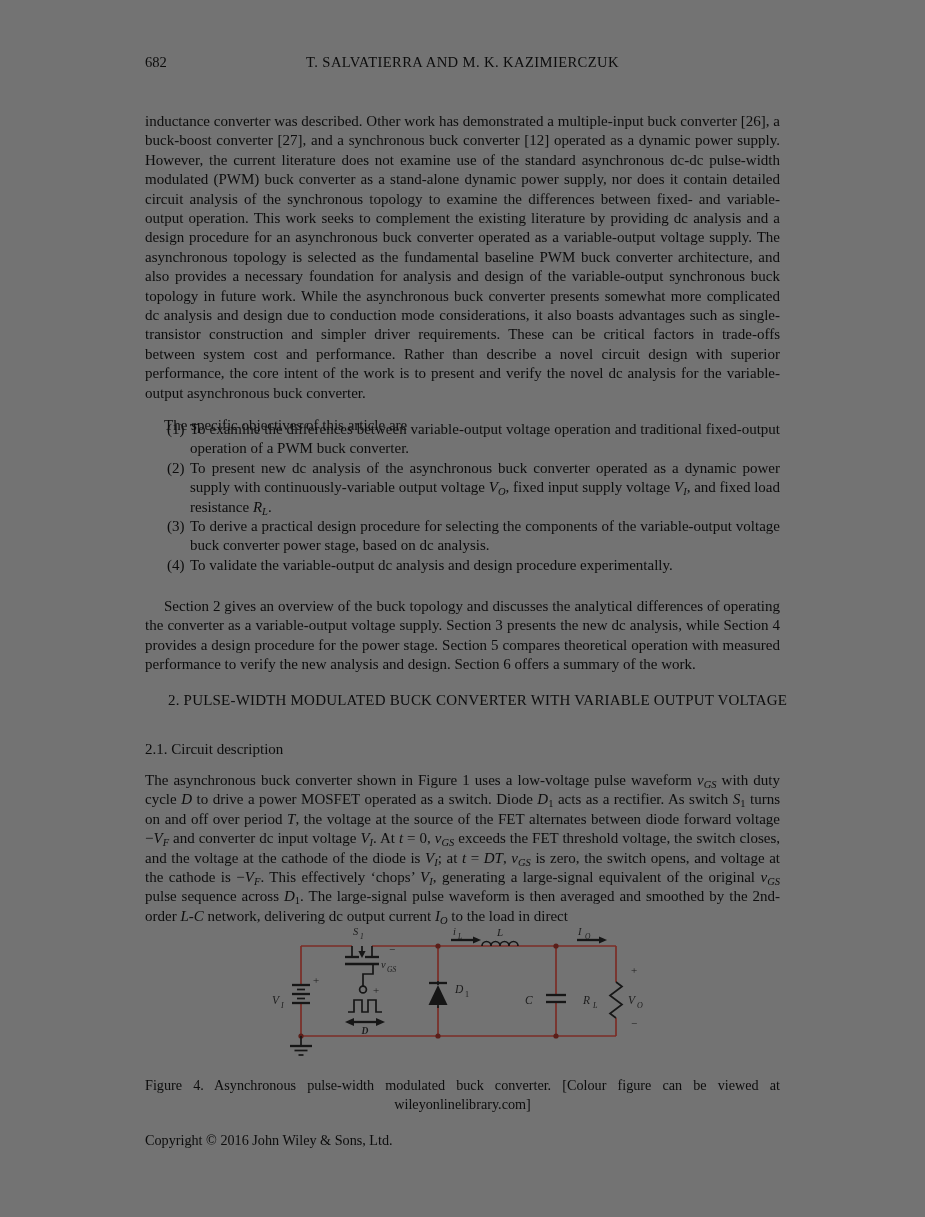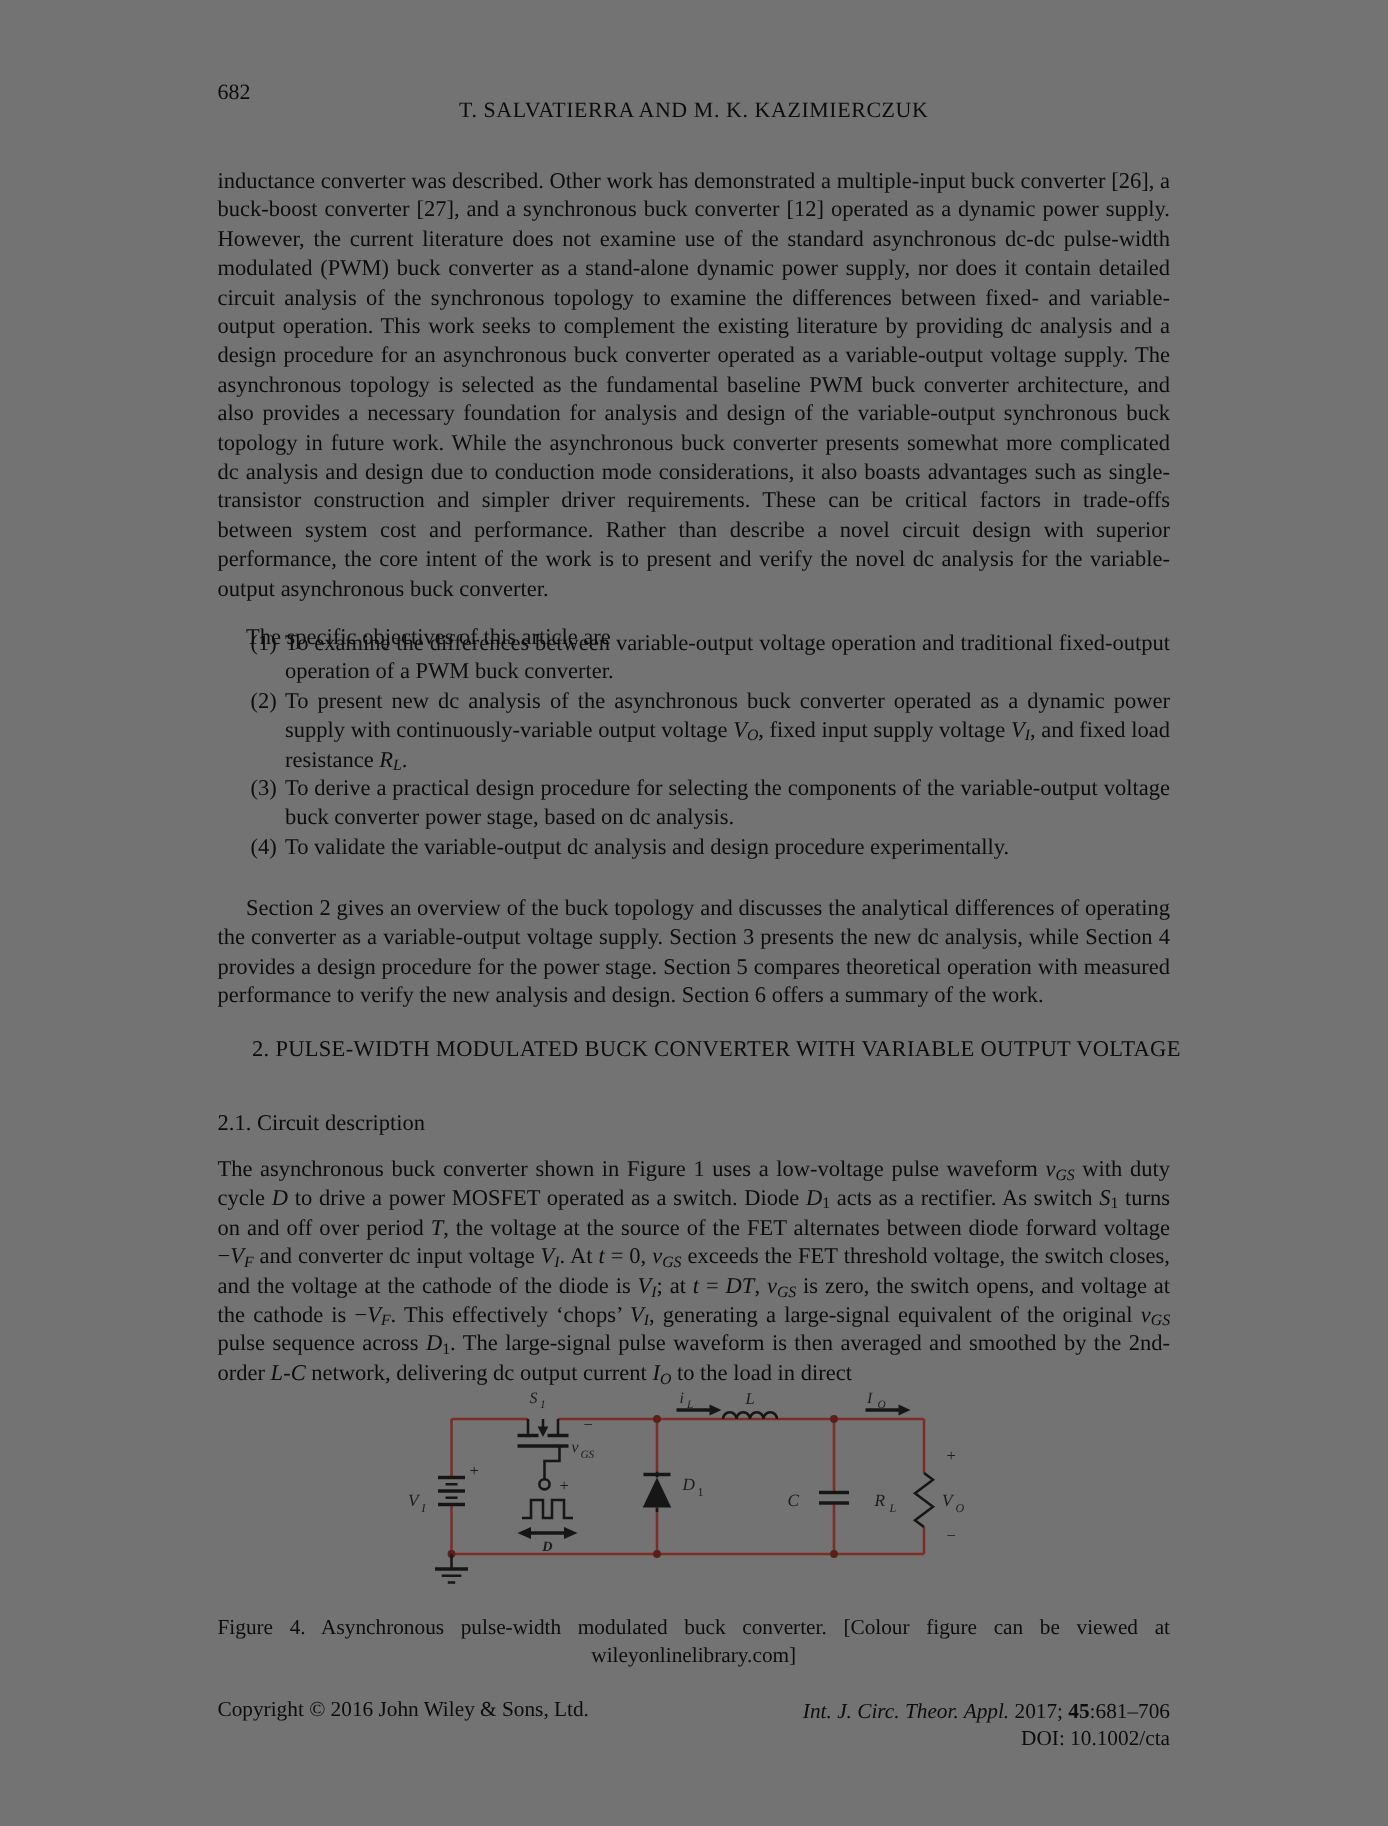--- a/index.html
+++ b/index.html
@@ -3,21 +3,21 @@
 <meta charset="utf-8">
 <style>
   html,body { margin:0; padding:0; background:#ffffff; }
   .page {
     position:relative; width:925px; height:1217px; background:#737373;
     font-family:"Liberation Serif", serif; color:#0c0c0c; overflow:hidden;
   }
   .col { position:absolute; left:145px; width:635px; }
   .header { top:54px; font-size:14.6px; }
   .pagenum { position:absolute; left:0; top:0; }
-  .running-head { text-align:center; letter-spacing:0.4px;margin-top:12px; }
+  .running-head { text-align:center; letter-spacing:0.4px; }
   .bodytext { font-size:15px; line-height:19.4px; text-align:justify; }
   .p-indent { text-indent:19px;margin-top:13px; }
   .objectives { top:420px; }
   .obj-item { display:flex; font-size:15px; line-height:19.4px; }
   .obj-num { flex:none; width:45px; padding-left:22px; box-sizing:border-box; }
   .obj-text { flex:1; text-align:justify; }
   .section-heading { top:692px; text-align:left; font-size:15px; letter-spacing:0.2px;margin-left:23px; }
   .subsection-heading { top:741px; font-size:15px; }
   .figure-wrap { position:absolute; left:260px; top:926px; width:400px; height:150px; }
   .caption { top:1076px; font-size:14.2px; line-height:18.5px; text-align:justify; text-align-last:center; }
@@ -190,18 +190,14 @@
       <text class="sym" x="371" y="48" font-size="11">+</text>
       <text class="cl" x="368" y="78" font-size="11.5">V</text>
       <text class="cl" x="377" y="82" font-size="8">O</text>
       <text class="sym" x="371" y="101" font-size="11">−</text>
     </svg>
   </div>
 
   <div class="col caption">Figure 4. Asynchronous pulse-width modulated buck converter. [Colour figure can be viewed at wileyonlinelibrary.com]</div>
 
   <div class="footer-left">Copyright © 2016 John Wiley &amp; Sons, Ltd.</div>
-  <div class="footer-right">
-    <div><i>Int. J. Circ. Theor. Appl.</i> 2017; <b>45</b>:681–706</div>
-    <div>DOI: 10.1002/cta</div>
-  </div>
 
 </div>
 
 </body></html>

